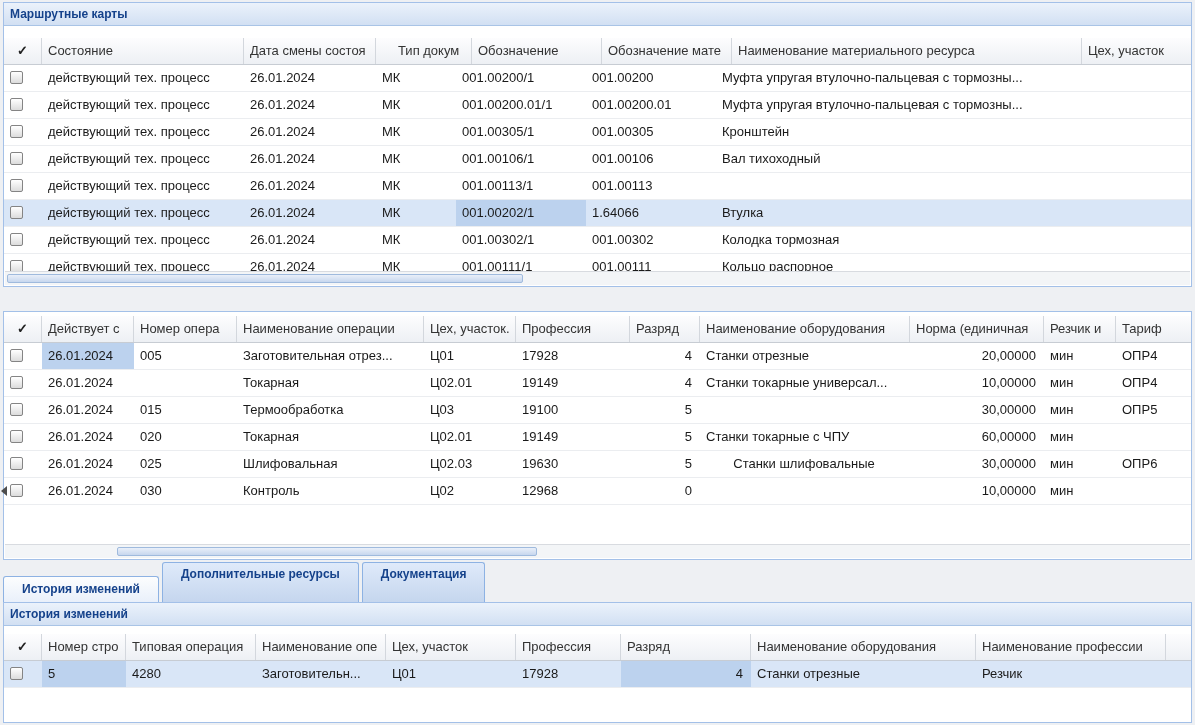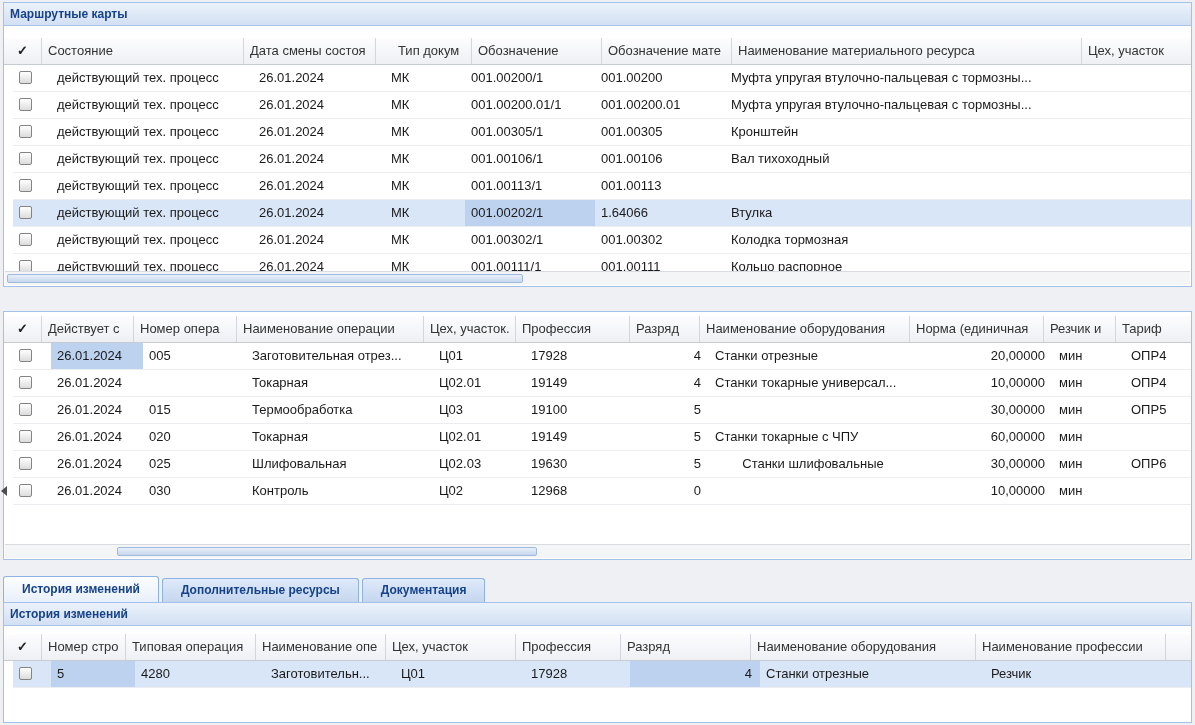--- a/index.html
+++ b/index.html
@@ -41,21 +41,21 @@
   }
   .grid-hcell {
     line-height: 26px;
     padding-left: 6px;
     border-right: 1px solid #d3d7dd;
     color: #333333;
     white-space: nowrap;
     overflow: hidden;
   }
   .grid-hcell.check-head { padding-left: 0; text-align: center; font-weight: bold; color: #222; }
-  .grid-body { overflow: hidden; background: #ffffff; padding-left: 9px; }
+  .grid-body { overflow: hidden; background: #ffffff; }
   .grid-row {
     display: flex;
     height: 27px;
     background: #ffffff;
     border-bottom: 1px solid #ebedf0;
     overflow: hidden;
   }
   .grid-row.selected { background: #d9e6f7; }
   .grid-cell {
     line-height: 26px;
@@ -100,21 +100,21 @@
   .tabstrip {
     position: absolute;
     left: 3px;
     top: 576px;
     height: 26px;
     display: flex;
     align-items: flex-end;
     gap: 3px;
   }
   .tab {
-    height: 24px;
+    height: 40px;
     line-height: 23px;
     padding: 0 18px;
     background: linear-gradient(to bottom, #dfeafa, #c5d6ee);
     border: 1px solid #8db2e3;
     border-bottom: none;
     border-radius: 3px 3px 0 0;
     color: #15428b;
     font-size: 12px;
     font-weight: bold;
     white-space: nowrap;

